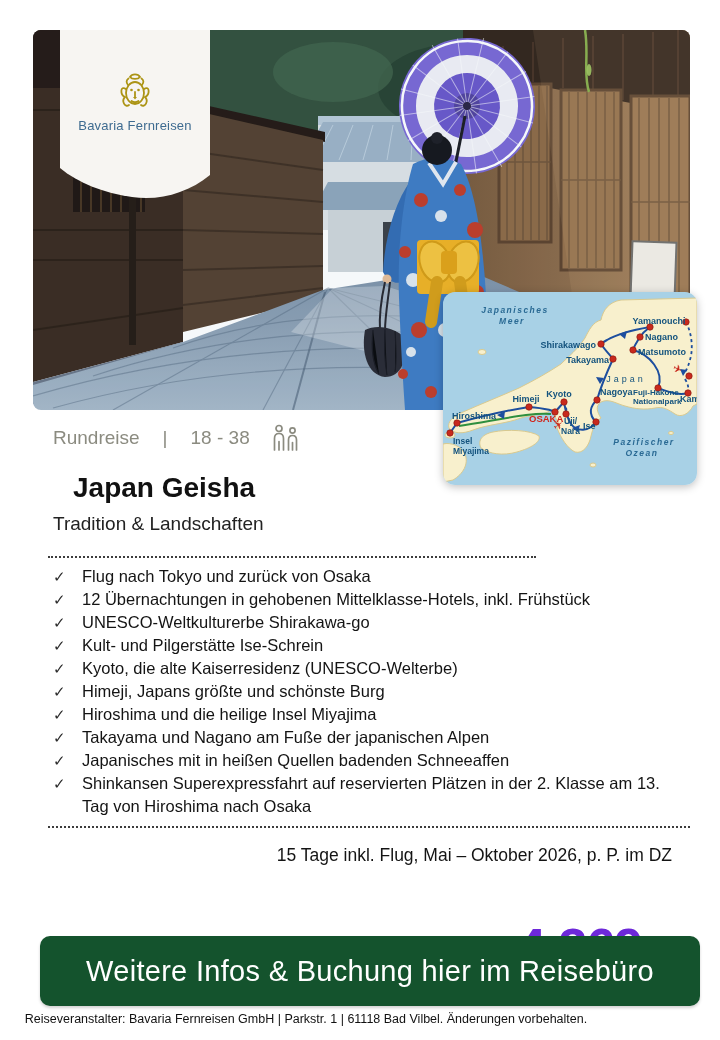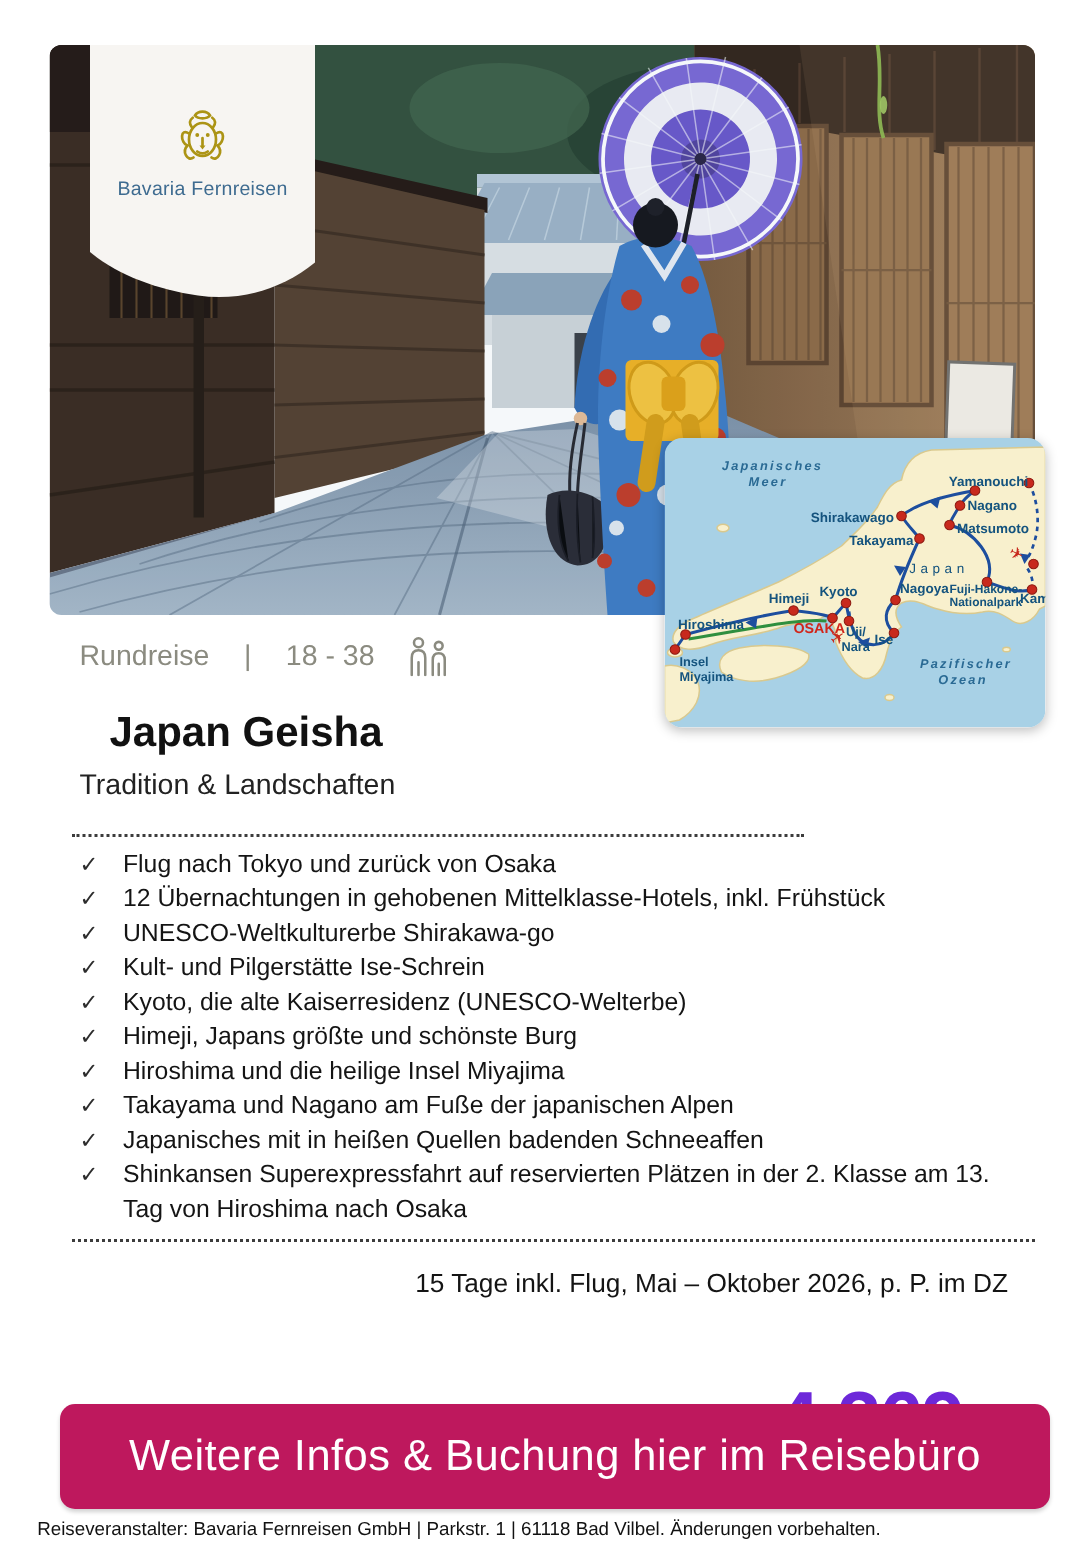--- a/index.html
+++ b/index.html
@@ -29,21 +29,21 @@
         font-size:16.5px;line-height:23px;color:#141414;}
   .list li{position:relative;padding-left:34px;}
   .chk{position:absolute;left:5px;top:0;font-size:15px;color:#2c2c2c;}
   
   .conditions{position:absolute;right:48px;top:845px;font-size:17.5px;color:#141414;margin-left:25px;}
   .price-row{position:absolute;right:48px;top:872px;display:flex;align-items:baseline;gap:8px;}
   .price-prefix{font-size:20px;color:#222;}
   .price-amount{font-size:52px;font-weight:700;letter-spacing:-1px;color:#6d28d9;line-height:1.05;margin-top:48px;}
   
   .cta{position:absolute;left:40px;top:936px;width:660px;height:70px;border-radius:10px;
-       background:#be185d;display:flex;align-items:center;justify-content:center;cursor:pointer;
+       background:#14532d;display:flex;align-items:center;justify-content:center;cursor:pointer;
        box-shadow:0 2px 3px rgba(0,0,0,.18);}
   .cta span{color:#fff;font-size:29px;letter-spacing:.3px;}
   
   .footer{position:absolute;left:12px;top:1012px;width:588px;text-align:center;font-size:12.5px;color:#111;}
   svg text{font-family:"Liberation Sans",sans-serif;}
 </style>
 </head>
 <body>
 
 <div class="page">

